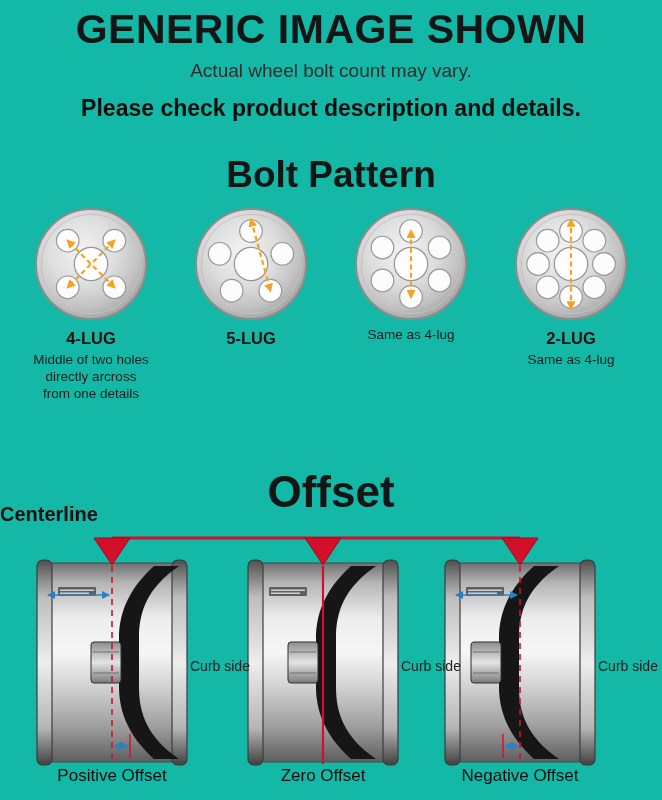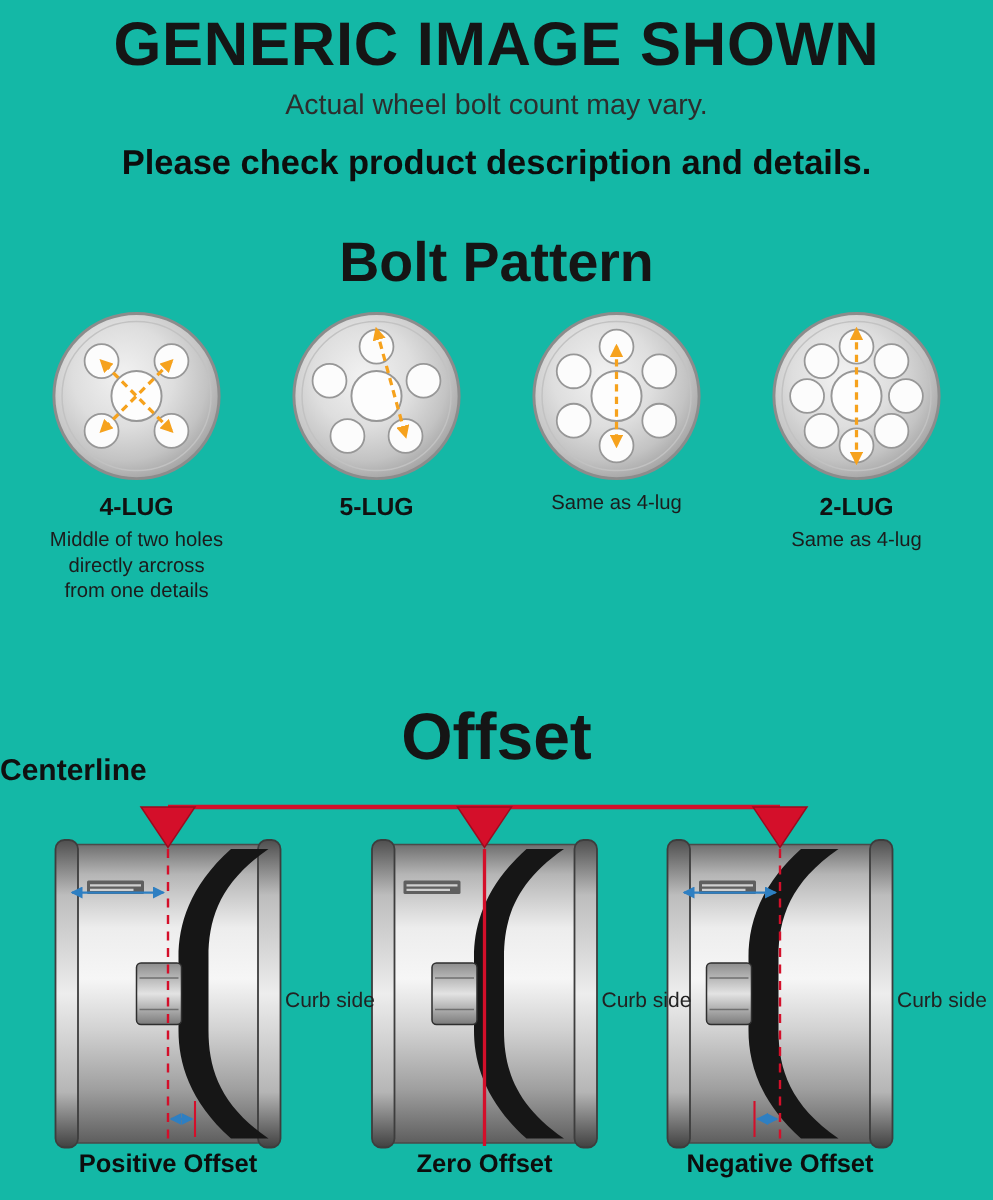--- a/index.html
+++ b/index.html
@@ -21,21 +21,21 @@
   .bolt-svg   { display:block; margin:0 auto; }
   .lug-label  { font-size:16.5px; font-weight:700; margin-top:6px; }
   .lug-desc   { font-size:13.5px; line-height:1.26; margin-top:3px; color:#1c1c1c; }
 
   .offset-title { position:absolute; top:428px; left:0; width:100%; text-align:center; font-size:44px; font-weight:800; color:#151515;margin-top:39px; }
   .offset-area  { position:absolute; top:500px; left:0; width:662px; height:300px; }
   .centerline-label { position:absolute; top:3px; left:0; width:100%; text-align:left; font-size:20px; font-weight:700; color:#101010; }
   .offset-svg { position:absolute; top:0; left:0; }
   .curb { position:absolute; top:158px; font-size:14px; color:#222; white-space:nowrap; }
   .curb-1 { left:190px; } .curb-2 { left:401px; } .curb-3 { left:598px; }
-  .off-label { position:absolute; top:266px; width:150px; text-align:center; font-size:17px; font-weight:700; color:#0d0d0d; }
+  .off-label { position:absolute; top:266px; width:150px; text-align:center; font-size:17px; font-weight:400; color:#0d0d0d; }
   .off-1 { left:37px; } .off-2 { left:248px; } .off-3 { left:445px; }
 
   .redline { stroke:var(--red); }
   .dash    { stroke-dasharray:6 5; }
   .tri     { fill:var(--red); stroke:#9c0a1e; stroke-width:1; }
   .blue    { stroke:var(--blue); stroke-width:1.5; }
 </style>
 </head>
 <body>
 

